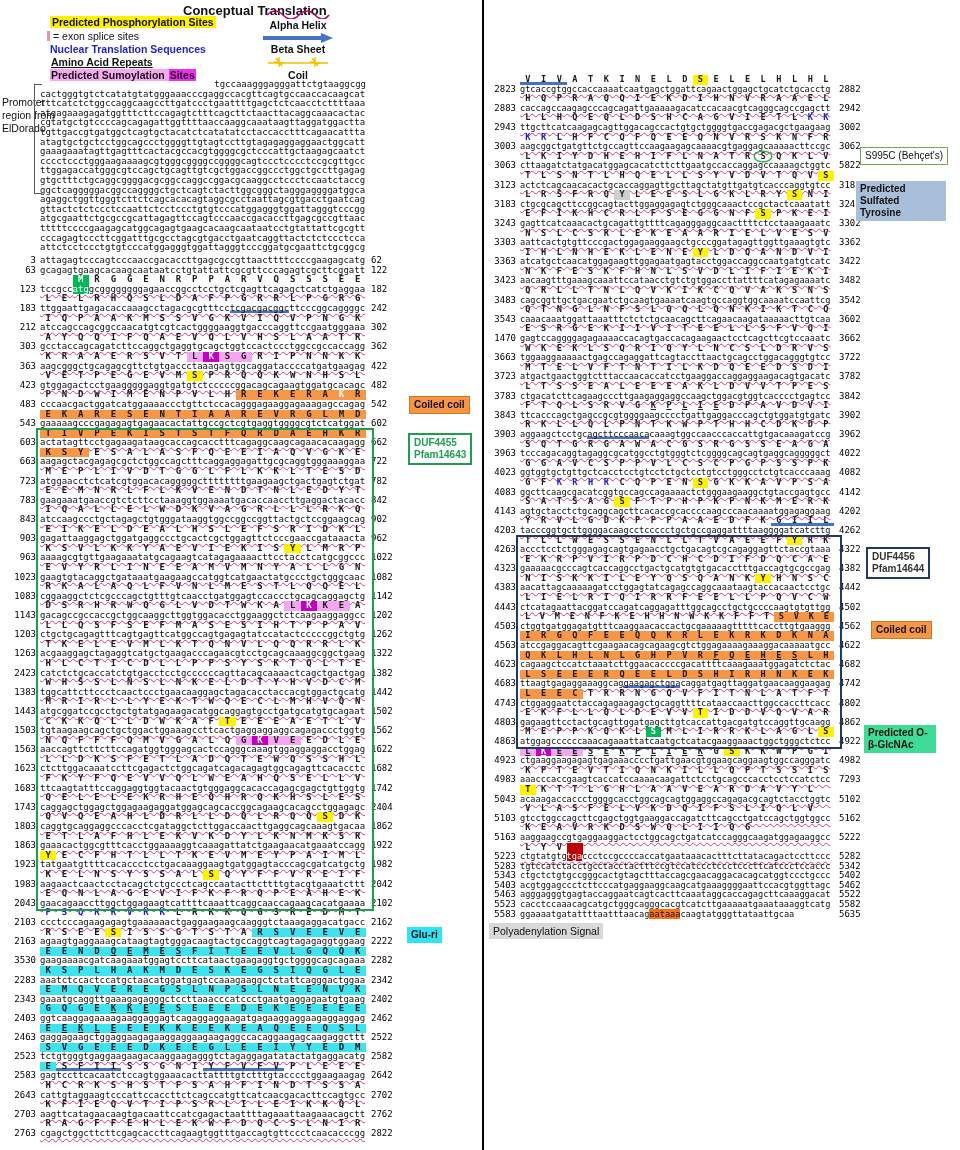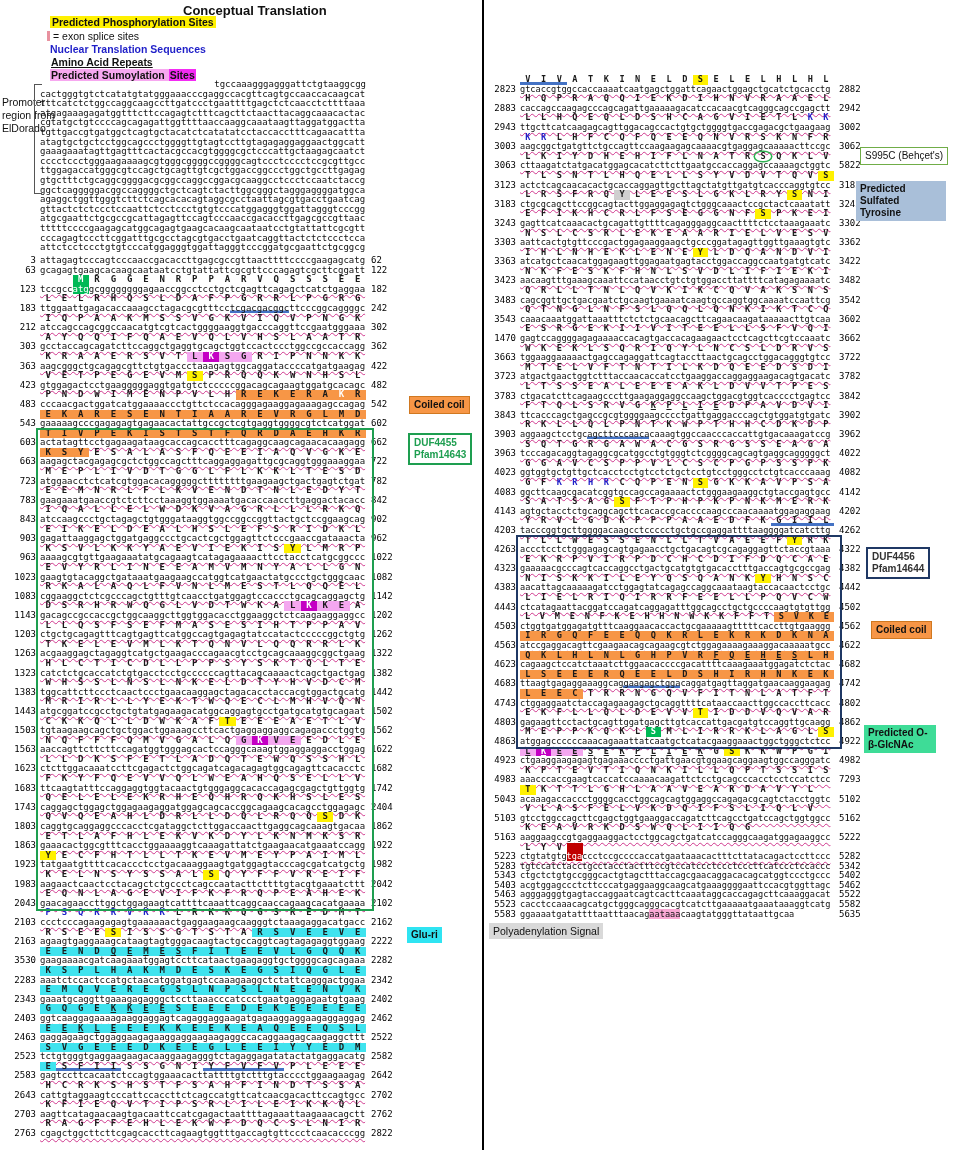--- a/index.html
+++ b/index.html
@@ -48,21 +48,21 @@
   .hl-g{background:#00B956;color:#fff;}
   .hl-b{color:#2020C8;}
   .hl-gy{background:#CFCFCF;}
   .hl-ci{box-shadow:0 0 0 1.5px #2EB050;border-radius:50%;}
   .hl-be{box-shadow:inset 0 -3px #4472C4;}
   .hl-u{text-decoration:underline;}
   .hl-st{background:#C00000;height:12px;}
   
   .d-g{background:#00B956;color:#fff;}
   .d-r{background:#C00000;color:#fff;}
-  .d-gy{background:#f9a8d4;}
+  .d-gy{background:#f97316;}
   .d-bu{box-shadow:inset 0 -2.5px #4472C4;}
   
   .boxov{position:absolute;left:-4px;width:calc(100% + 8px);pointer-events:none;}
   .box-green{border:2px solid #1E9E50;}
   .box-navy{border:2px solid #1F3864;}
   
   #divider{position:absolute;left:482px;top:0;width:2px;height:1150px;background:#000;}
   
   .lab{position:absolute;font-size:10px;font-weight:bold;padding:2px 4px;line-height:12px;}
   #lab-coiled1{left:409px;top:396px;background:#F79646;border:1px solid #D07820;}
@@ -81,20 +81,37 @@
 <div id="page">
 
   <div id="title">Conceptual Translation</div>
 
   <div class="legitem" id="leg-phos">Predicted Phosphorylation Sites</div>
   <div class="legitem" id="leg-splice"><span class="bar"></span><span>= exon splice sites</span></div>
   <div class="legitem" id="leg-nls">Nuclear Translation Sequences</div>
   <div class="legitem" id="leg-rep">Amino Acid Repeats</div>
   <div class="legitem" id="leg-sumo"><span class="p1">Predicted Sumoylation </span><span class="p2">Sites</span></div>
 
+  <div id="minileg">
+    <svg class="g" width="64" height="9" viewBox="0 0 64 9">
+        <path d="M1,5 q8,-8 16,0 t16,0 t16,0 t14,0" fill="none" stroke="#C2006C" stroke-width="1.6"></path>
+      </svg>
+    <div class="t">Alpha Helix</div>
+    <svg class="g" width="70" height="10" viewBox="0 0 70 10">
+        <rect x="0" y="3" width="58" height="4" fill="#4472C4"></rect>
+        <polygon points="58,0 70,5 58,10" fill="#4472C4"></polygon>
+      </svg>
+    <div class="t">Beta Sheet</div>
+    <svg class="g" width="64" height="12" viewBox="0 0 64 12">
+        <line x1="2" y1="6" x2="62" y2="6" stroke="#F0C000" stroke-width="1.6"></line>
+        <path d="M10,1 l6,8 M13,0 l0,10 M8,5 l10,1" stroke="#F0C000" stroke-width="1.4"></path>
+        <path d="M46,1 l6,8 M49,0 l0,10 M44,5 l10,1" stroke="#F0C000" stroke-width="1.4"></path>
+      </svg>
+    <div class="t">Coil</div>
+  </div>
 
   <div id="prom-label">
     <div>Promoter</div>
     <div>region from</div>
     <div>ElDorado</div>
   </div>
   <div id="bracket"></div>
   <div id="promoter">
       <div class="pline first">tgccaaagggagggattctgtaaggcgg</div>
       <div class="pline">cactgggtgtctcatatgtatgggaaacccgaggccacgttcagtgccaaccacaagcat</div>
@@ -198,21 +215,21 @@
       <div class="seqrow">
         <div class="line aaline"><span class="let" style="width: 16.3px;">L</span><span class="let" style="width: 16.3px;">L</span><span class="let" style="width: 16.3px;">Q</span><span class="let" style="width: 16.3px;">S</span><span class="let" style="width: 16.3px;">F</span><span class="let" style="width: 16.3px;">S</span><span class="let" style="width: 16.3px;">E</span><span class="let" style="width: 16.3px;">F</span><span class="let" style="width: 16.3px;">M</span><span class="let" style="width: 16.3px;">A</span><span class="let" style="width: 16.3px;">S</span><span class="let" style="width: 16.3px;">E</span><span class="let" style="width: 16.3px;">S</span><span class="let" style="width: 16.3px;">I</span><span class="let" style="width: 16.3px;">H</span><span class="let" style="width: 16.3px;">T</span><span class="let" style="width: 16.3px;">P</span><span class="let" style="width: 16.3px;">P</span><span class="let" style="width: 16.3px;">A</span><span class="let" style="width: 16.3px;">V</span></div>
         <div class="line dnaline hx"><span class="num n1">1203</span><span class="seq"><span>ctgctgcagagtttcagtgagttcatggccagtgagagtatccatactcccccggctgtg</span></span><span class="num n2">1262</span></div>
       </div>
       <div class="seqrow">
         <div class="line aaline"><span class="let" style="width: 16.3px;">T</span><span class="let" style="width: 16.3px;">K</span><span class="let" style="width: 16.3px;">E</span><span class="let" style="width: 16.3px;">L</span><span class="let" style="width: 16.3px;">E</span><span class="let" style="width: 16.3px;">V</span><span class="let" style="width: 16.3px;">M</span><span class="let" style="width: 16.3px;">L</span><span class="let" style="width: 16.3px;">K</span><span class="let" style="width: 16.3px;">T</span><span class="let" style="width: 16.3px;">Q</span><span class="let" style="width: 16.3px;">N</span><span class="let" style="width: 16.3px;">V</span><span class="let" style="width: 16.3px;">L</span><span class="let" style="width: 16.3px;">Q</span><span class="let" style="width: 16.3px;">Q</span><span class="let" style="width: 16.3px;">R</span><span class="let" style="width: 16.3px;">R</span><span class="let" style="width: 16.3px;">L</span><span class="let" style="width: 16.3px;">K</span></div>
         <div class="line dnaline hx"><span class="num n1">1263</span><span class="seq"><span>acgaaggagctagaggtcatgctgaagacccagaacgtcctgcagcaaaggcggctgaag</span></span><span class="num n2">1322</span></div>
       </div>
       <div class="seqrow">
         <div class="line aaline"><span class="let" style="width: 16.3px;">H</span><span class="let" style="width: 16.3px;">L</span><span class="let" style="width: 16.3px;">C</span><span class="let" style="width: 16.3px;">T</span><span class="let" style="width: 16.3px;">I</span><span class="let" style="width: 16.3px;">C</span><span class="let" style="width: 16.3px;">D</span><span class="let" style="width: 16.3px;">L</span><span class="let" style="width: 16.3px;">L</span><span class="let" style="width: 16.3px;">P</span><span class="let" style="width: 16.3px;">P</span><span class="let" style="width: 16.3px;">S</span><span class="let" style="width: 16.3px;">Y</span><span class="let" style="width: 16.3px;">S</span><span class="let" style="width: 16.3px;">K</span><span class="let" style="width: 16.3px;">T</span><span class="let" style="width: 16.3px;">Q</span><span class="let" style="width: 16.3px;">L</span><span class="let" style="width: 16.3px;">T</span><span class="let" style="width: 16.3px;">E</span></div>
-        <div class="line dnaline hx"><span class="num n1">1323</span><span class="seq"><span>catctctgcaccatctgtgacctcctgccccccagttacagcaaaactcagctgactgag</span></span><span class="num n2">1382</span></div>
+        <div class="line dnaline hx"><span class="num n1">2423</span><span class="seq"><span>catctctgcaccatctgtgacctcctgccccccagttacagcaaaactcagctgactgag</span></span><span class="num n2">1382</span></div>
       </div>
       <div class="seqrow">
         <div class="line aaline"><span class="let" style="width: 16.3px;">W</span><span class="let" style="width: 16.3px;">H</span><span class="let" style="width: 16.3px;">S</span><span class="let" style="width: 16.3px;">S</span><span class="let" style="width: 16.3px;">L</span><span class="let" style="width: 16.3px;">N</span><span class="let" style="width: 16.3px;">S</span><span class="let" style="width: 16.3px;">L</span><span class="let" style="width: 16.3px;">N</span><span class="let" style="width: 16.3px;">K</span><span class="let" style="width: 16.3px;">E</span><span class="let" style="width: 16.3px;">L</span><span class="let" style="width: 16.3px;">D</span><span class="let" style="width: 16.3px;">T</span><span class="let" style="width: 16.3px;">Y</span><span class="let" style="width: 16.3px;">H</span><span class="let" style="width: 16.3px;">V</span><span class="let" style="width: 16.3px;">D</span><span class="let" style="width: 16.3px;">C</span><span class="let" style="width: 16.3px;">M</span></div>
         <div class="line dnaline hx"><span class="num n1">1383</span><span class="seq"><span>tggcattcttccctcaactccctgaacaaggagctagacacctaccacgtggactgcatg</span></span><span class="num n2">1442</span></div>
       </div>
       <div class="seqrow">
         <div class="line aaline"><span class="let" style="width: 16.3px;">M</span><span class="let" style="width: 16.3px;">R</span><span class="let" style="width: 16.3px;">I</span><span class="let" style="width: 16.3px;">R</span><span class="let" style="width: 16.3px;">L</span><span class="let" style="width: 16.3px;">L</span><span class="let" style="width: 16.3px;">Y</span><span class="let" style="width: 16.3px;">E</span><span class="let" style="width: 16.3px;">K</span><span class="let" style="width: 16.3px;">T</span><span class="let" style="width: 16.3px;">W</span><span class="let" style="width: 16.3px;">Q</span><span class="let" style="width: 16.3px;">E</span><span class="let" style="width: 16.3px;">C</span><span class="let" style="width: 16.3px;">L</span><span class="let" style="width: 16.3px;">M</span><span class="let" style="width: 16.3px;">H</span><span class="let" style="width: 16.3px;">V</span><span class="let" style="width: 16.3px;">Q</span><span class="let" style="width: 16.3px;">N</span></div>
         <div class="line dnaline hx"><span class="num n1">1443</span><span class="seq"><span>atgcggatccgcctgctgtatgagaagacatggcaggagtgcctgatgcatgtgcagaat</span></span><span class="num n2">1502</span></div>
       </div>
       <div class="seqrow">

